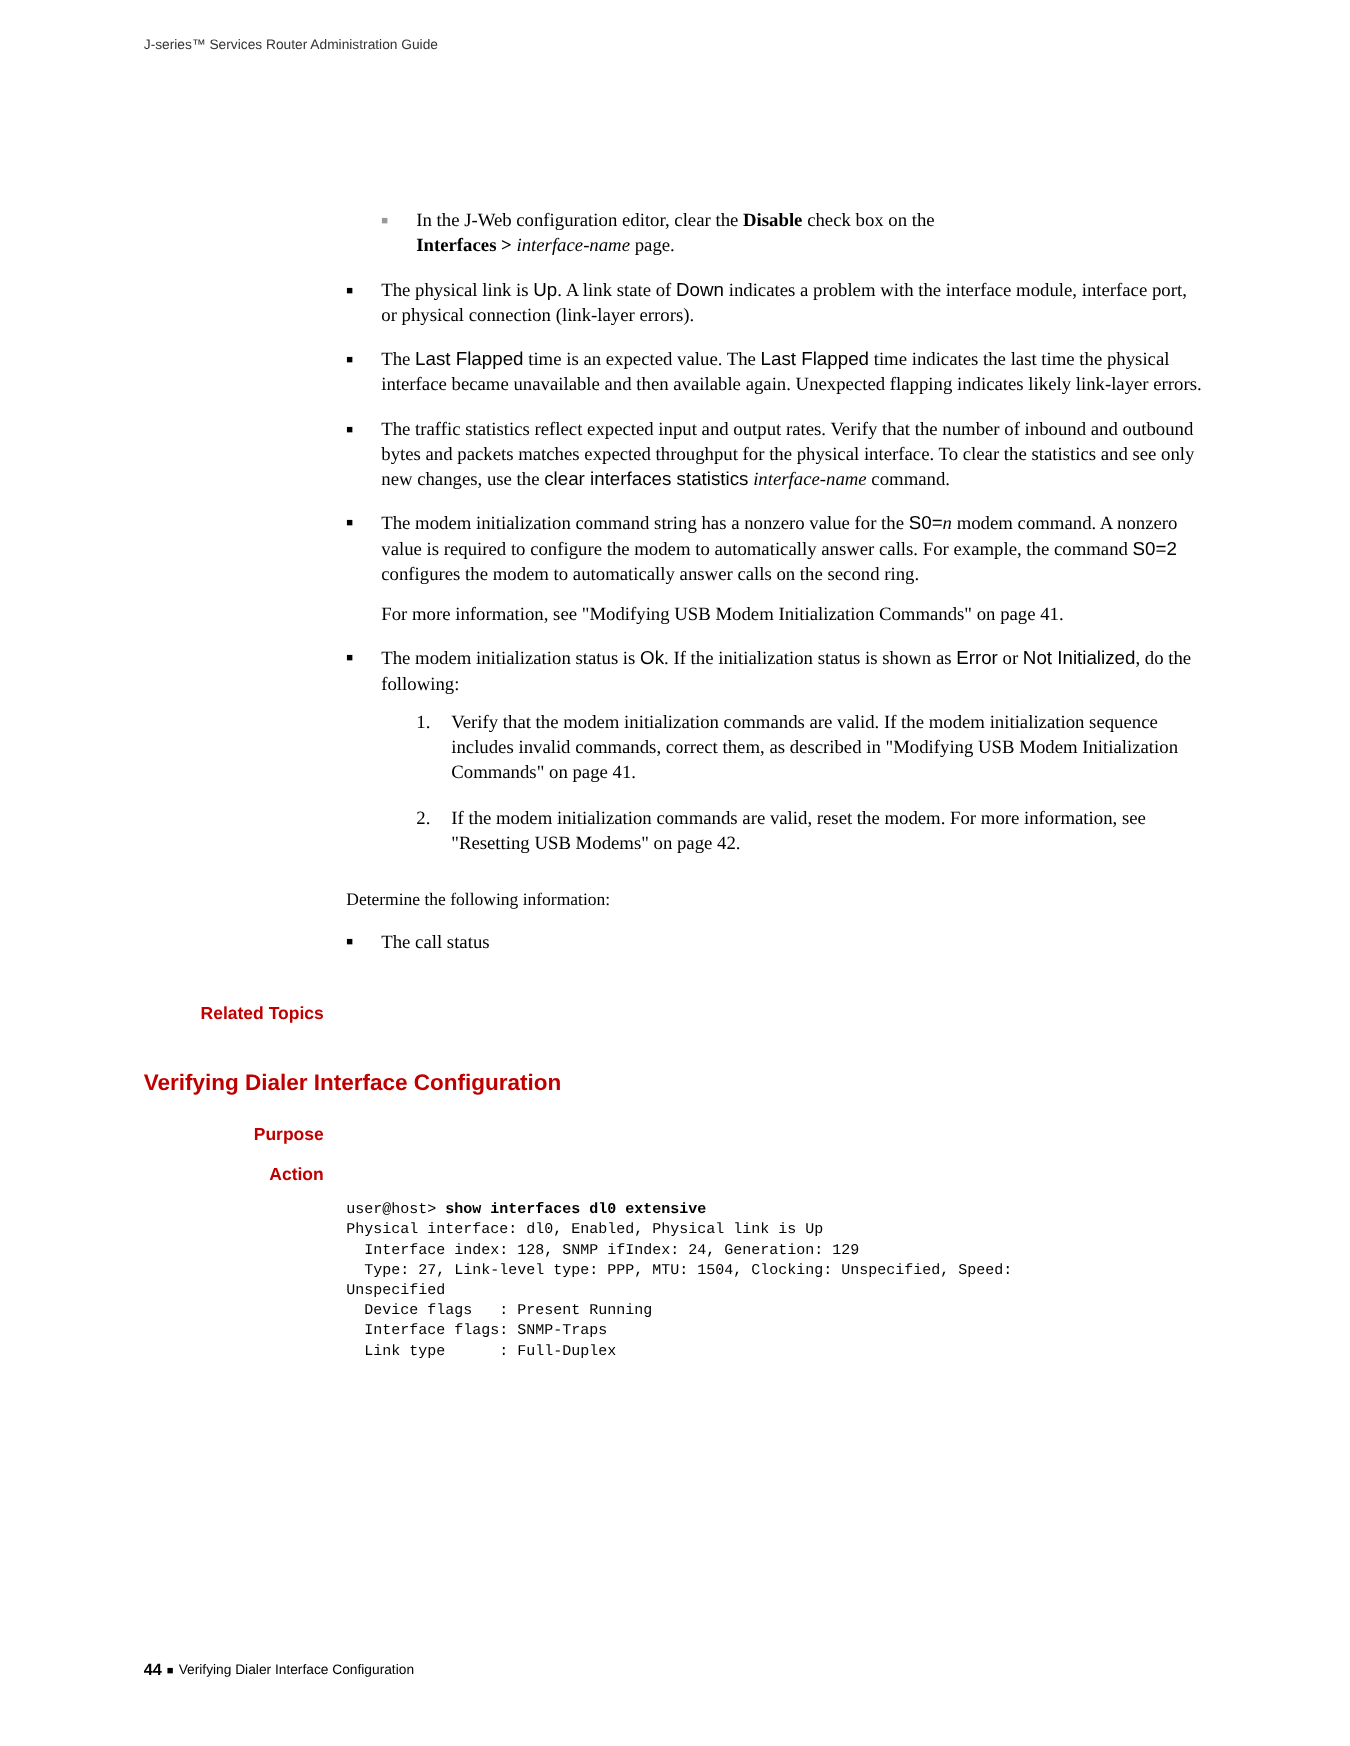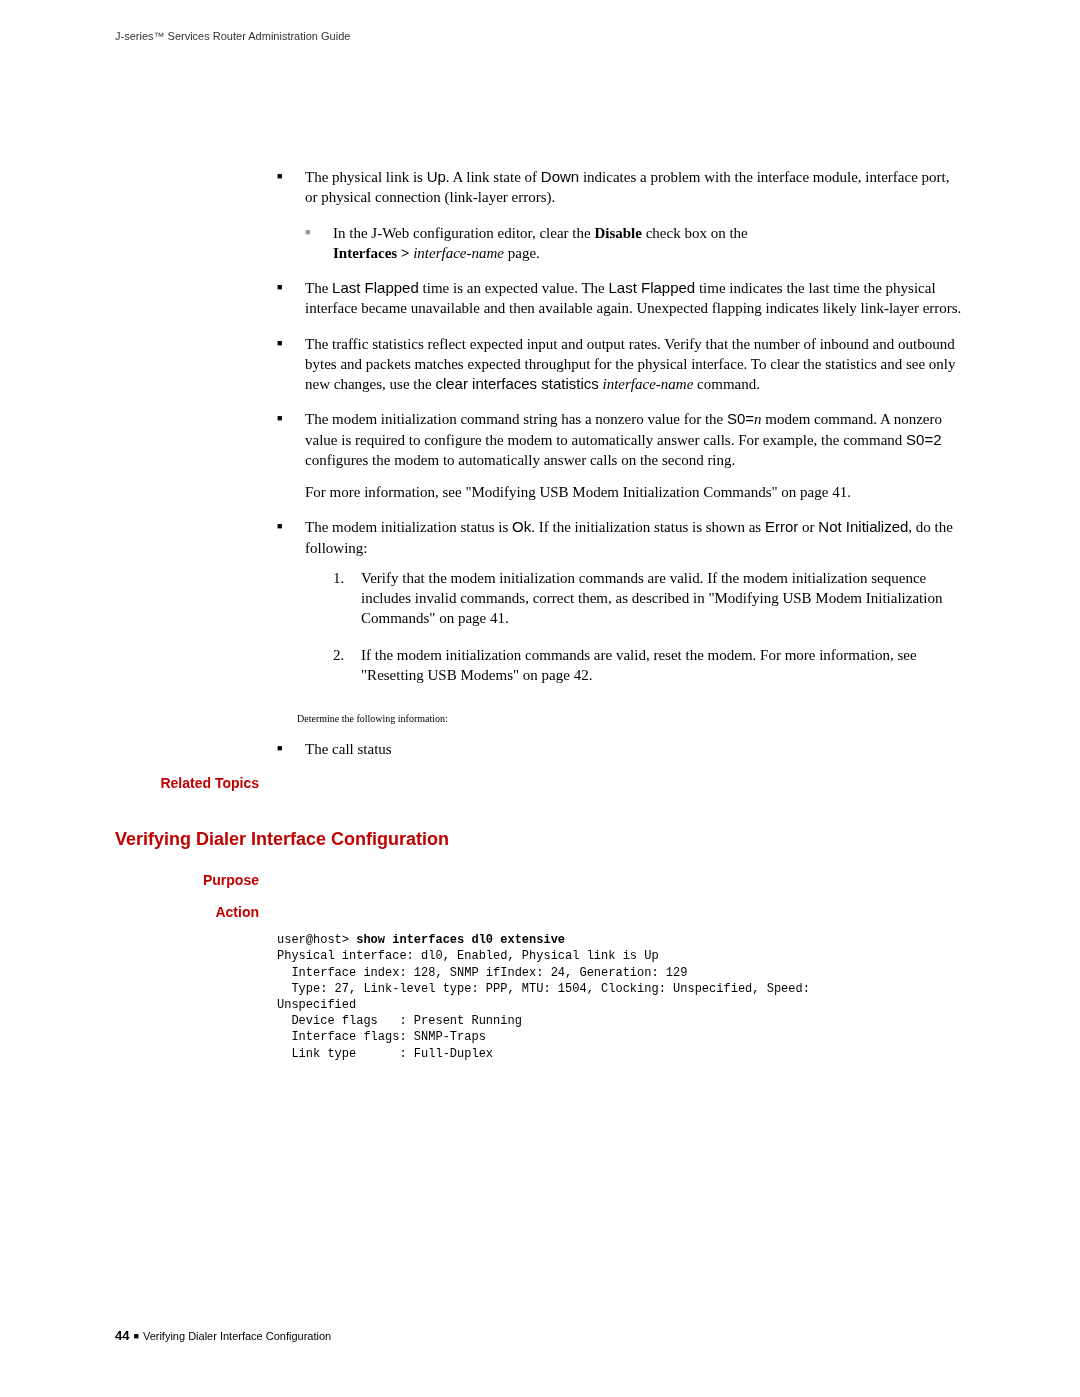--- a/index.html
+++ b/index.html
@@ -60,22 +60,21 @@
       position: absolute;
       left: 0;
       top: 0;
     }
     .sans { font-family: Arial, Helvetica, sans-serif; }
     .ital { font-style: italic; }
     .bold { font-weight: bold; }
     .determine-text {
       margin-top: 28px;
       margin-bottom: 15px;
-      font-size: 10px;
-      margin-left: 20px;
+      font-size: 14px;
     }
     .label-row {
       display: flex;
       margin-bottom: 16px;
     }
     .label-col {
       width: 162px;
       text-align: right;
       padding-right: 18px;
       font-family: Arial, Helvetica, sans-serif;
@@ -84,21 +83,21 @@
       color: #000;
     }
     .label-col.red { color: #c00000; }
     .label-value {
       flex: 1;
       font-size: 15px;
       line-height: 1.35;
     }
     .related-topics-row {
       margin-left: -162px;
-      margin-top: 16px;
+      margin-top: 38px;
     }
     .section-heading {
       font-family: Arial, Helvetica, sans-serif;
       font-weight: bold;
       font-size: 18px;
       color: #c00000;
       margin-top: 38px;
       margin-bottom: 22px;
       margin-left: -162px;
     }
@@ -139,26 +138,26 @@
   </style>
 </head>
 <body>
 
 <div class="page">
   <div class="header-text">J-series™ Services Router Administration Guide</div>
 
   <div class="content-area">
     <ul class="bullet-list">
 
-      <li class="bullet-item">
-        <span>The physical link is </span><span class="sans">Up</span><span>. A link state of </span><span class="sans">Down</span><span> indicates a problem with the interface module, interface port, or physical connection (link-layer errors).</span>
-      </li>
-
       <li class="bullet-item gray-bullet" style="margin-left:28px;">
         <span>In the J-Web configuration editor, clear the </span><span class="bold">Disable</span><span> check box on the </span><span class="inline-br"></span><span class="bold">Interfaces &gt;</span><span class="ital"> interface-name</span><span> page.</span>
+      </li>
+
+      <li class="bullet-item">
+        <span>The physical link is </span><span class="sans">Up</span><span>. A link state of </span><span class="sans">Down</span><span> indicates a problem with the interface module, interface port, or physical connection (link-layer errors).</span>
       </li>
 
       <li class="bullet-item">
         <span>The </span><span class="sans">Last Flapped</span><span> time is an expected value. The </span><span class="sans">Last Flapped</span><span> time indicates the last time the physical interface became unavailable and then available again. Unexpected flapping indicates likely link-layer errors.</span>
       </li>
 
       <li class="bullet-item">
         <span>The traffic statistics reflect expected input and output rates. Verify that the number of inbound and outbound bytes and packets matches expected throughput for the physical interface. To clear the statistics and see only new changes, use the </span><span class="sans">clear interfaces statistics</span><span class="ital"> interface-name</span><span> command.</span>
       </li>
 

